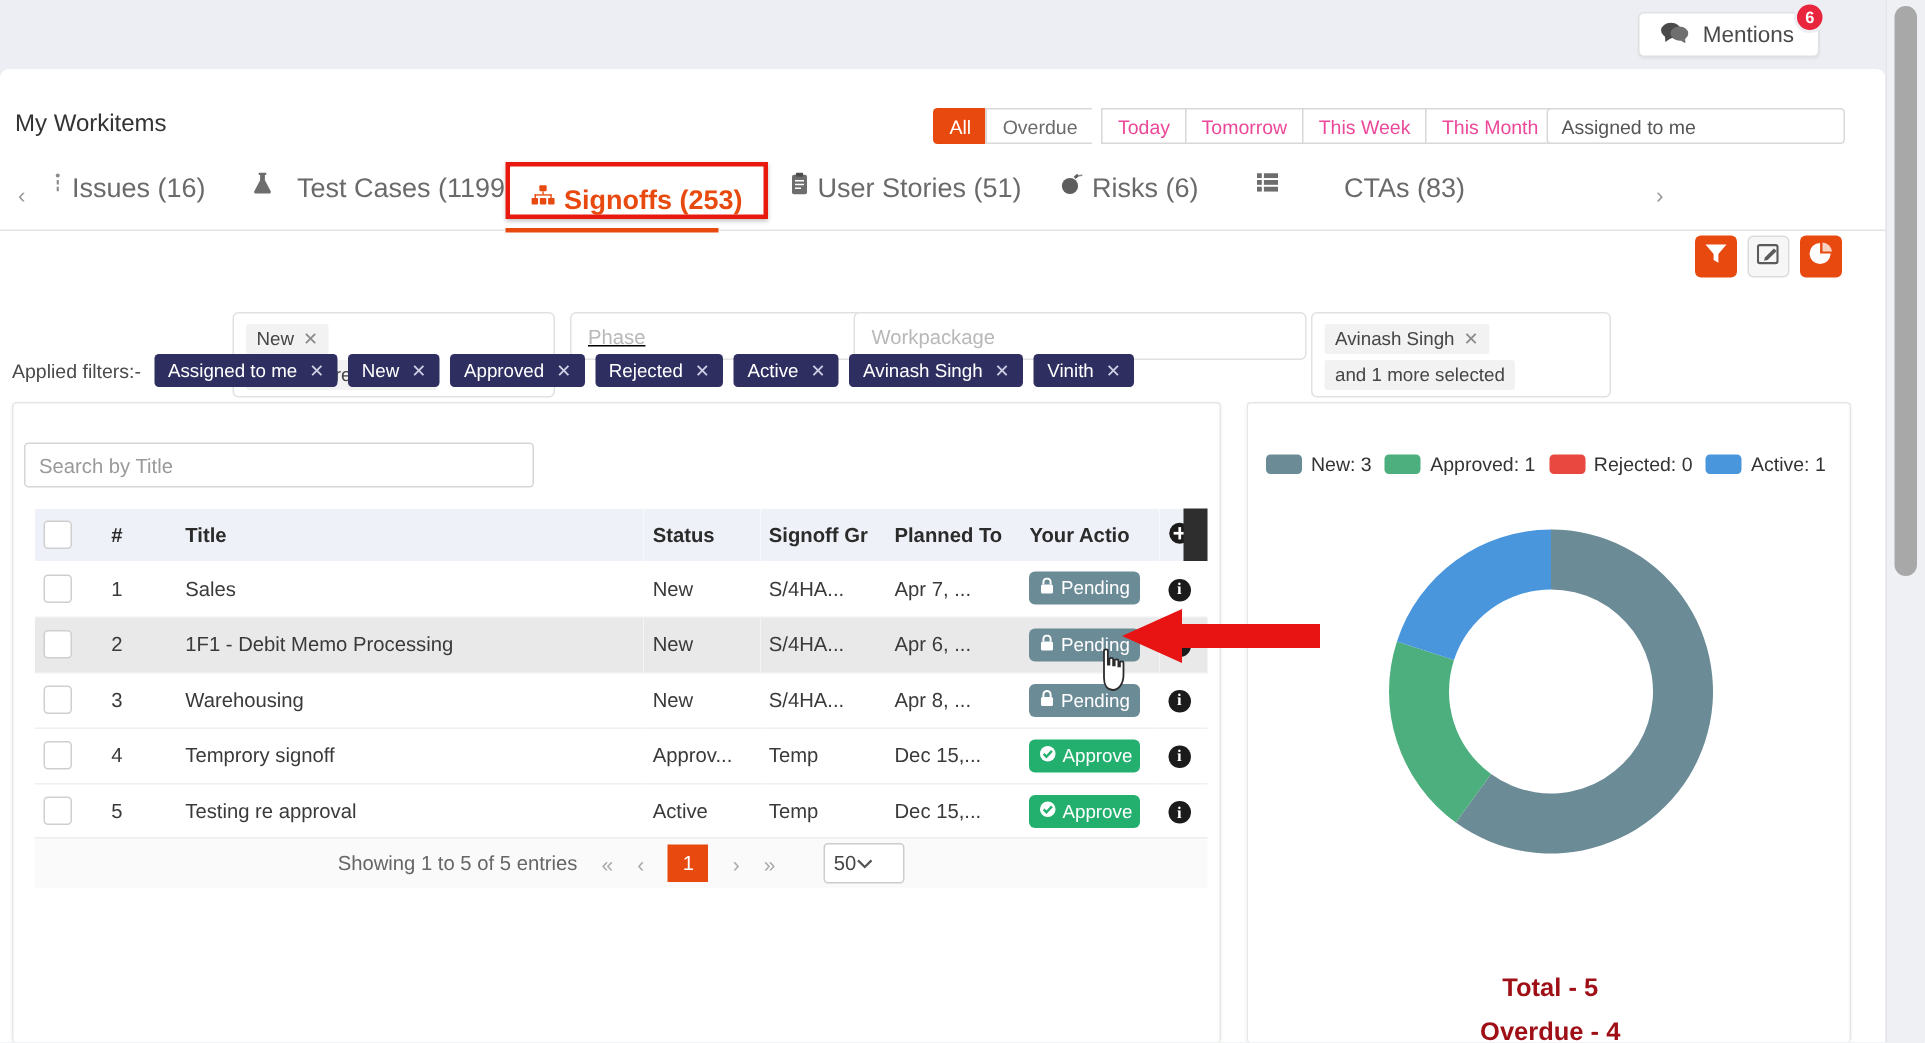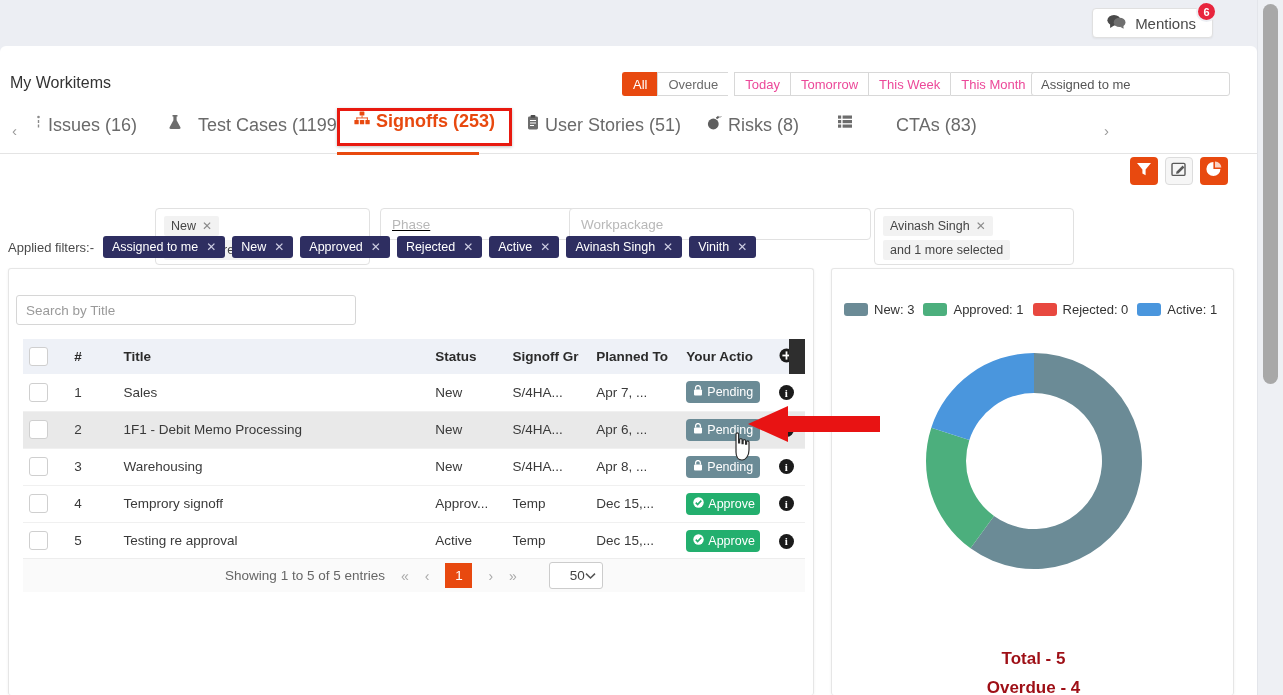--- a/index.html
+++ b/index.html
@@ -105,21 +105,21 @@
     font-size: 18px; color: #6a6a6a;
     height: 32px;
     white-space: nowrap;
   }
   .tab .ticon { display: inline-flex; align-items: center; }
   .tab.selected {
     color: #e8490f;
     font-weight: bold;
     border: 3px solid #e8190f;
     background: #fff;
-    padding: 0 14px;
+    padding: 12px 14px;
     top: 0px; height: 38px;
     box-shadow: 0 1px 3px rgba(0,0,0,.25);
   }
   .tab-underline {
     position: absolute; left: 337px; top: 44px;
     width: 142px; height: 3px; background: #e8490f;
   }
 
   .tool-icons { position: absolute; left: 1130px; top: 111px; display: flex; gap: 7px; }
   .tool-btn {
@@ -252,21 +252,21 @@
   .pag .pnum {
     background: #e8490f; color: #fff;
     width: 27px; height: 25px;
     display: flex; align-items: center; justify-content: center;
     font-size: 13.5px;
   }
   .pag .psel {
     width: 54px; height: 27px;
     border: 1px solid #ccc; border-radius: 3px;
     background: #fff; color: #444;
-    display: flex; align-items: center; justify-content: flex-end;
+    display: flex; align-items: center; justify-content: flex-start;
     padding: 0 6px; font-size: 13.5px;
     margin-left: 16px;
   }
 
   
   .chart-panel {
     position: absolute; left: 831px; top: 268px;
     width: 403px; height: 427px;
     background: #fff;
     border: 1px solid #e6e6e6;
@@ -398,21 +398,21 @@
       </div>
 
       <div class="tab" style="left:707px;">
         <span class="ticon">
           <svg width="15" height="15" viewBox="0 0 15 15">
             <circle cx="6.3" cy="9" r="5.4" fill="#5e5e5e"></circle>
             <rect x="8.8" y="2.8" width="3" height="2" transform="rotate(-40 8.8 2.8)" fill="#5e5e5e"></rect>
             <path d="M11.8 2.4 C13.2 1.2 13.6 2.8 14.4 1.4" stroke="#8a8a8a" stroke-width="1" fill="none"></path>
           </svg>
         </span>
-        <span>Risks (8)</span>
+        <span>Risks (6)</span>
       </div>
 
       <div class="tab" style="left:838px;gap:44px;">
         <span class="ticon">
           <svg width="14" height="13" viewBox="0 0 14 13">
             <rect x="0" y="0.5" width="3.2" height="3.2" fill="#6d6d6d"></rect>
             <rect x="0" y="5" width="3.2" height="3.2" fill="#6d6d6d"></rect>
             <rect x="0" y="9.5" width="3.2" height="3.2" fill="#6d6d6d"></rect>
             <rect x="4.6" y="0.5" width="9.4" height="3.2" fill="#6d6d6d"></rect>
             <rect x="4.6" y="5" width="9.4" height="3.2" fill="#6d6d6d"></rect>

